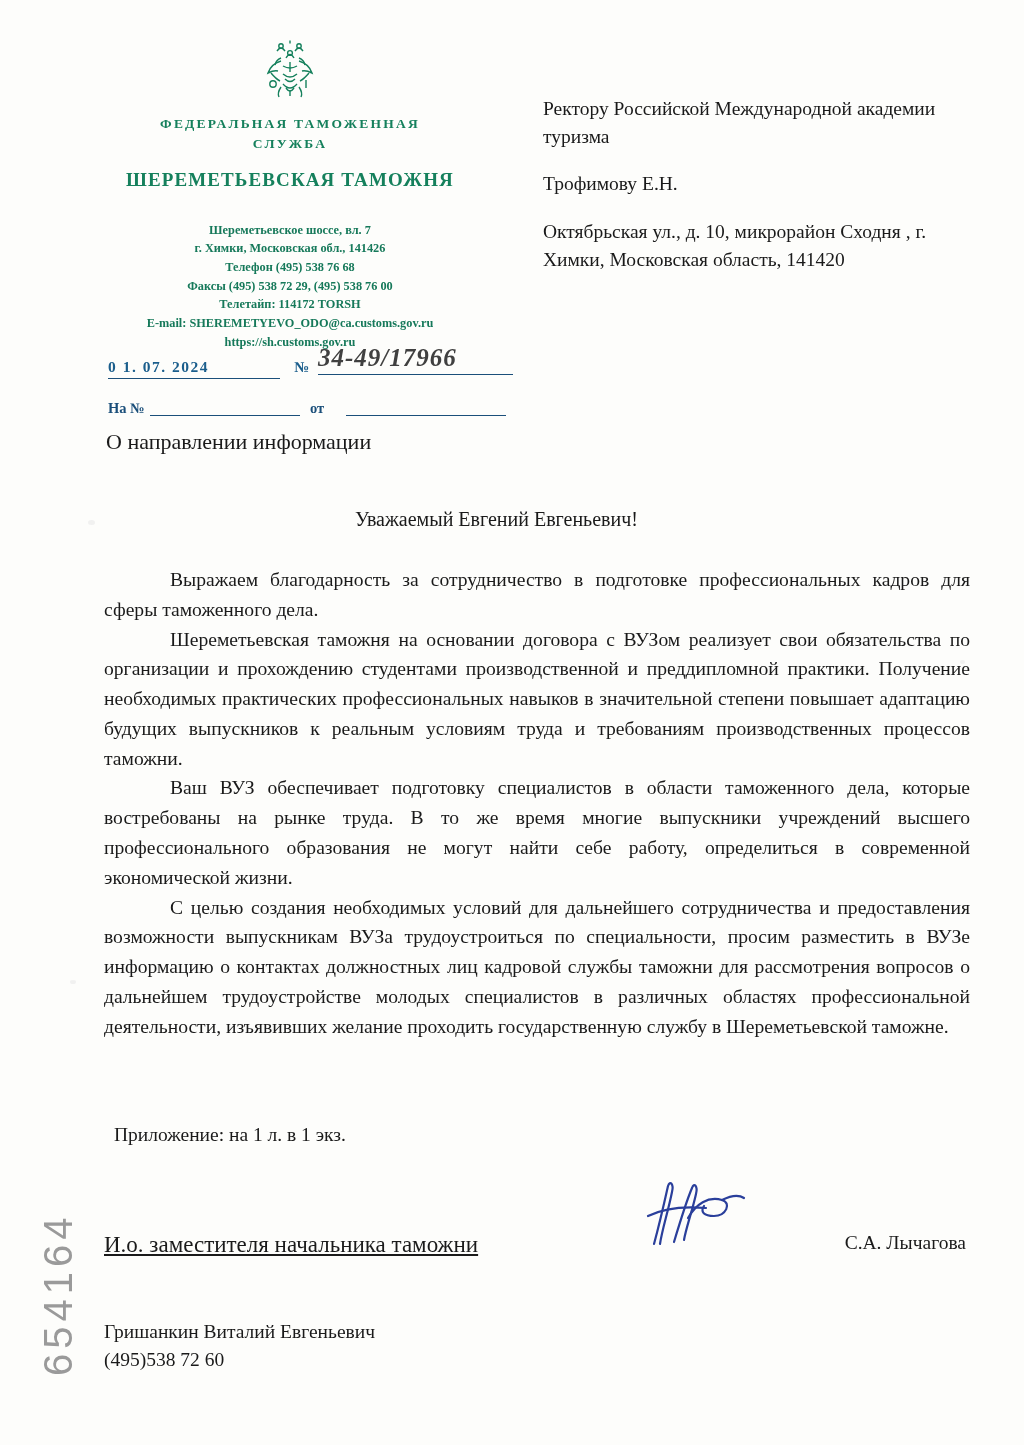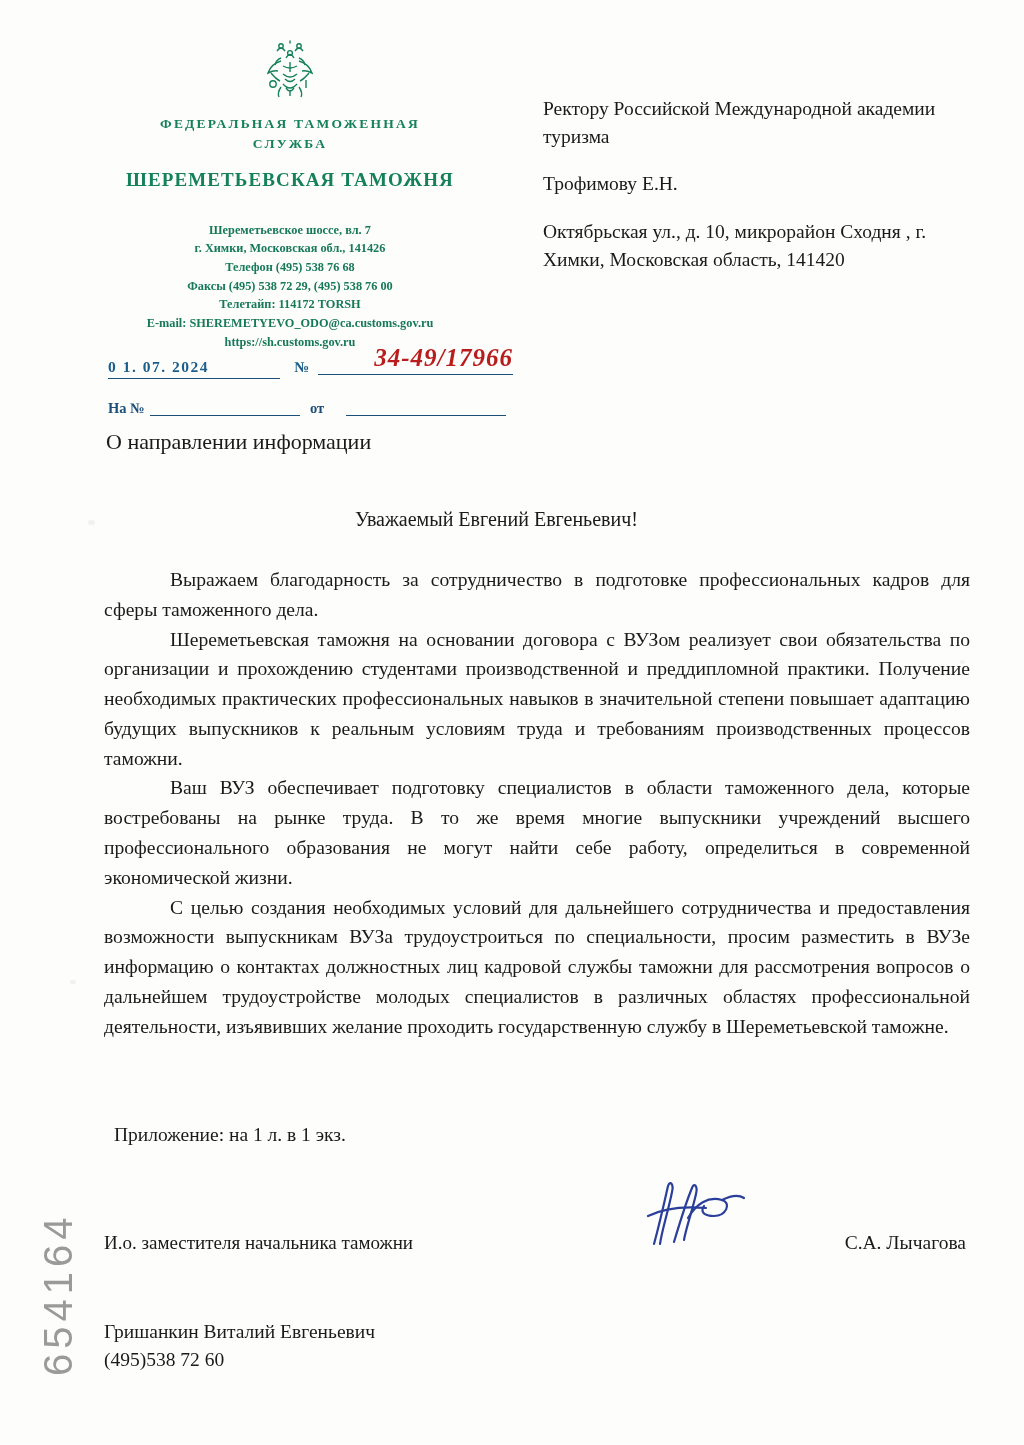--- a/index.html
+++ b/index.html
@@ -87,25 +87,25 @@
     top: 1px;
     font-size: 15px;
   }
   .numline .u2 {
     position: absolute;
     left: 210px;
     top: -14px;
     width: 195px;
     border-bottom: 1.6px solid #1b4f7a;
     padding-bottom: 2px;
-    text-align: right;
+    text-align: left;
     font-family: "Liberation Serif", serif;
     font-style: italic;
     font-size: 25px;
-    color: #b91c1c;
+    color: #404040;
     letter-spacing: 1px;
   }
 
   .refline {
     position: absolute;
     left: 108px;
     top: 398px;
     width: 420px;
     height: 24px;
     color: #1b4f7a;
@@ -170,21 +170,22 @@
     left: 114px;
     top: 1124px;
     font-size: 19.5px;
   }
 
   
   .sig-title {
     position: absolute;
     left: 104px;
     top: 1232px;
-    font-size: 19px;
+    font-size: 23px;
+    text-decoration: underline;
   }
   .sig-name {
     position: absolute;
     right: 58px;
     top: 1232px;
     font-size: 19.5px;
   }
   .signature-mark {
     position: absolute;
     left: 630px;

